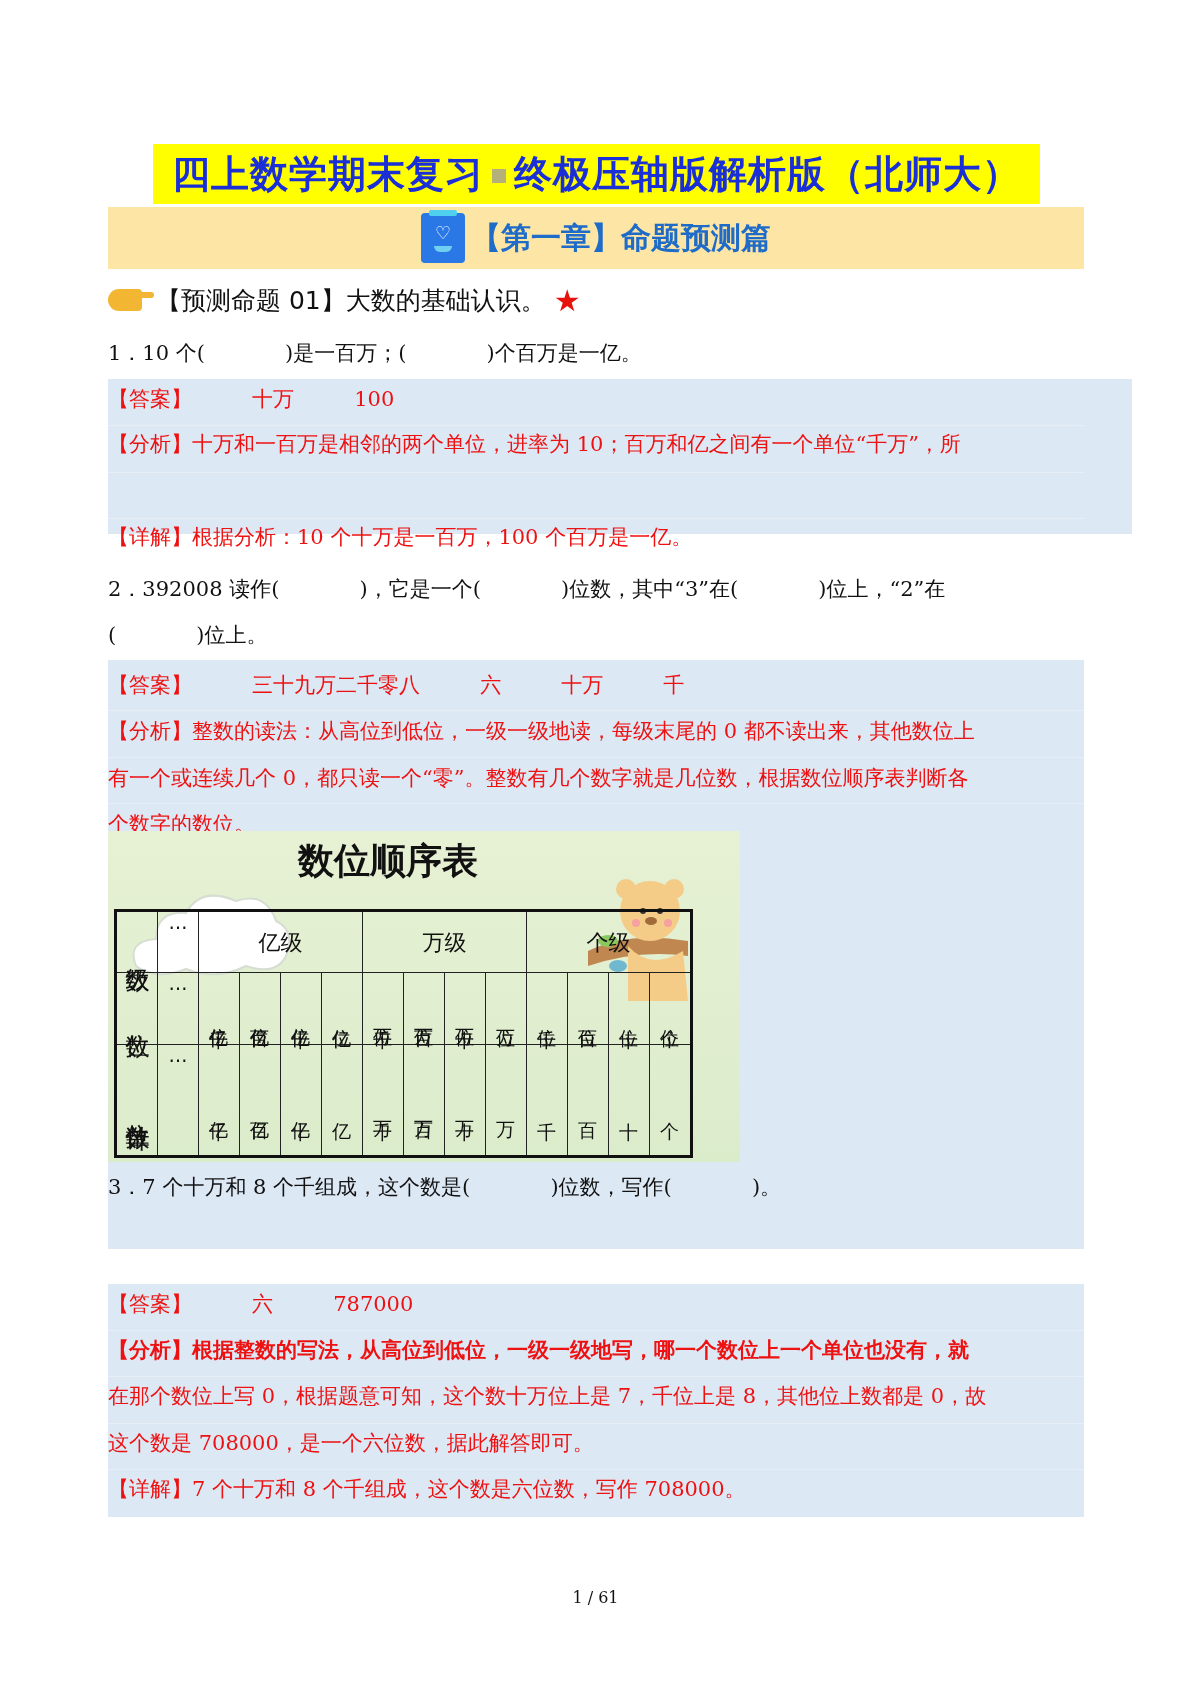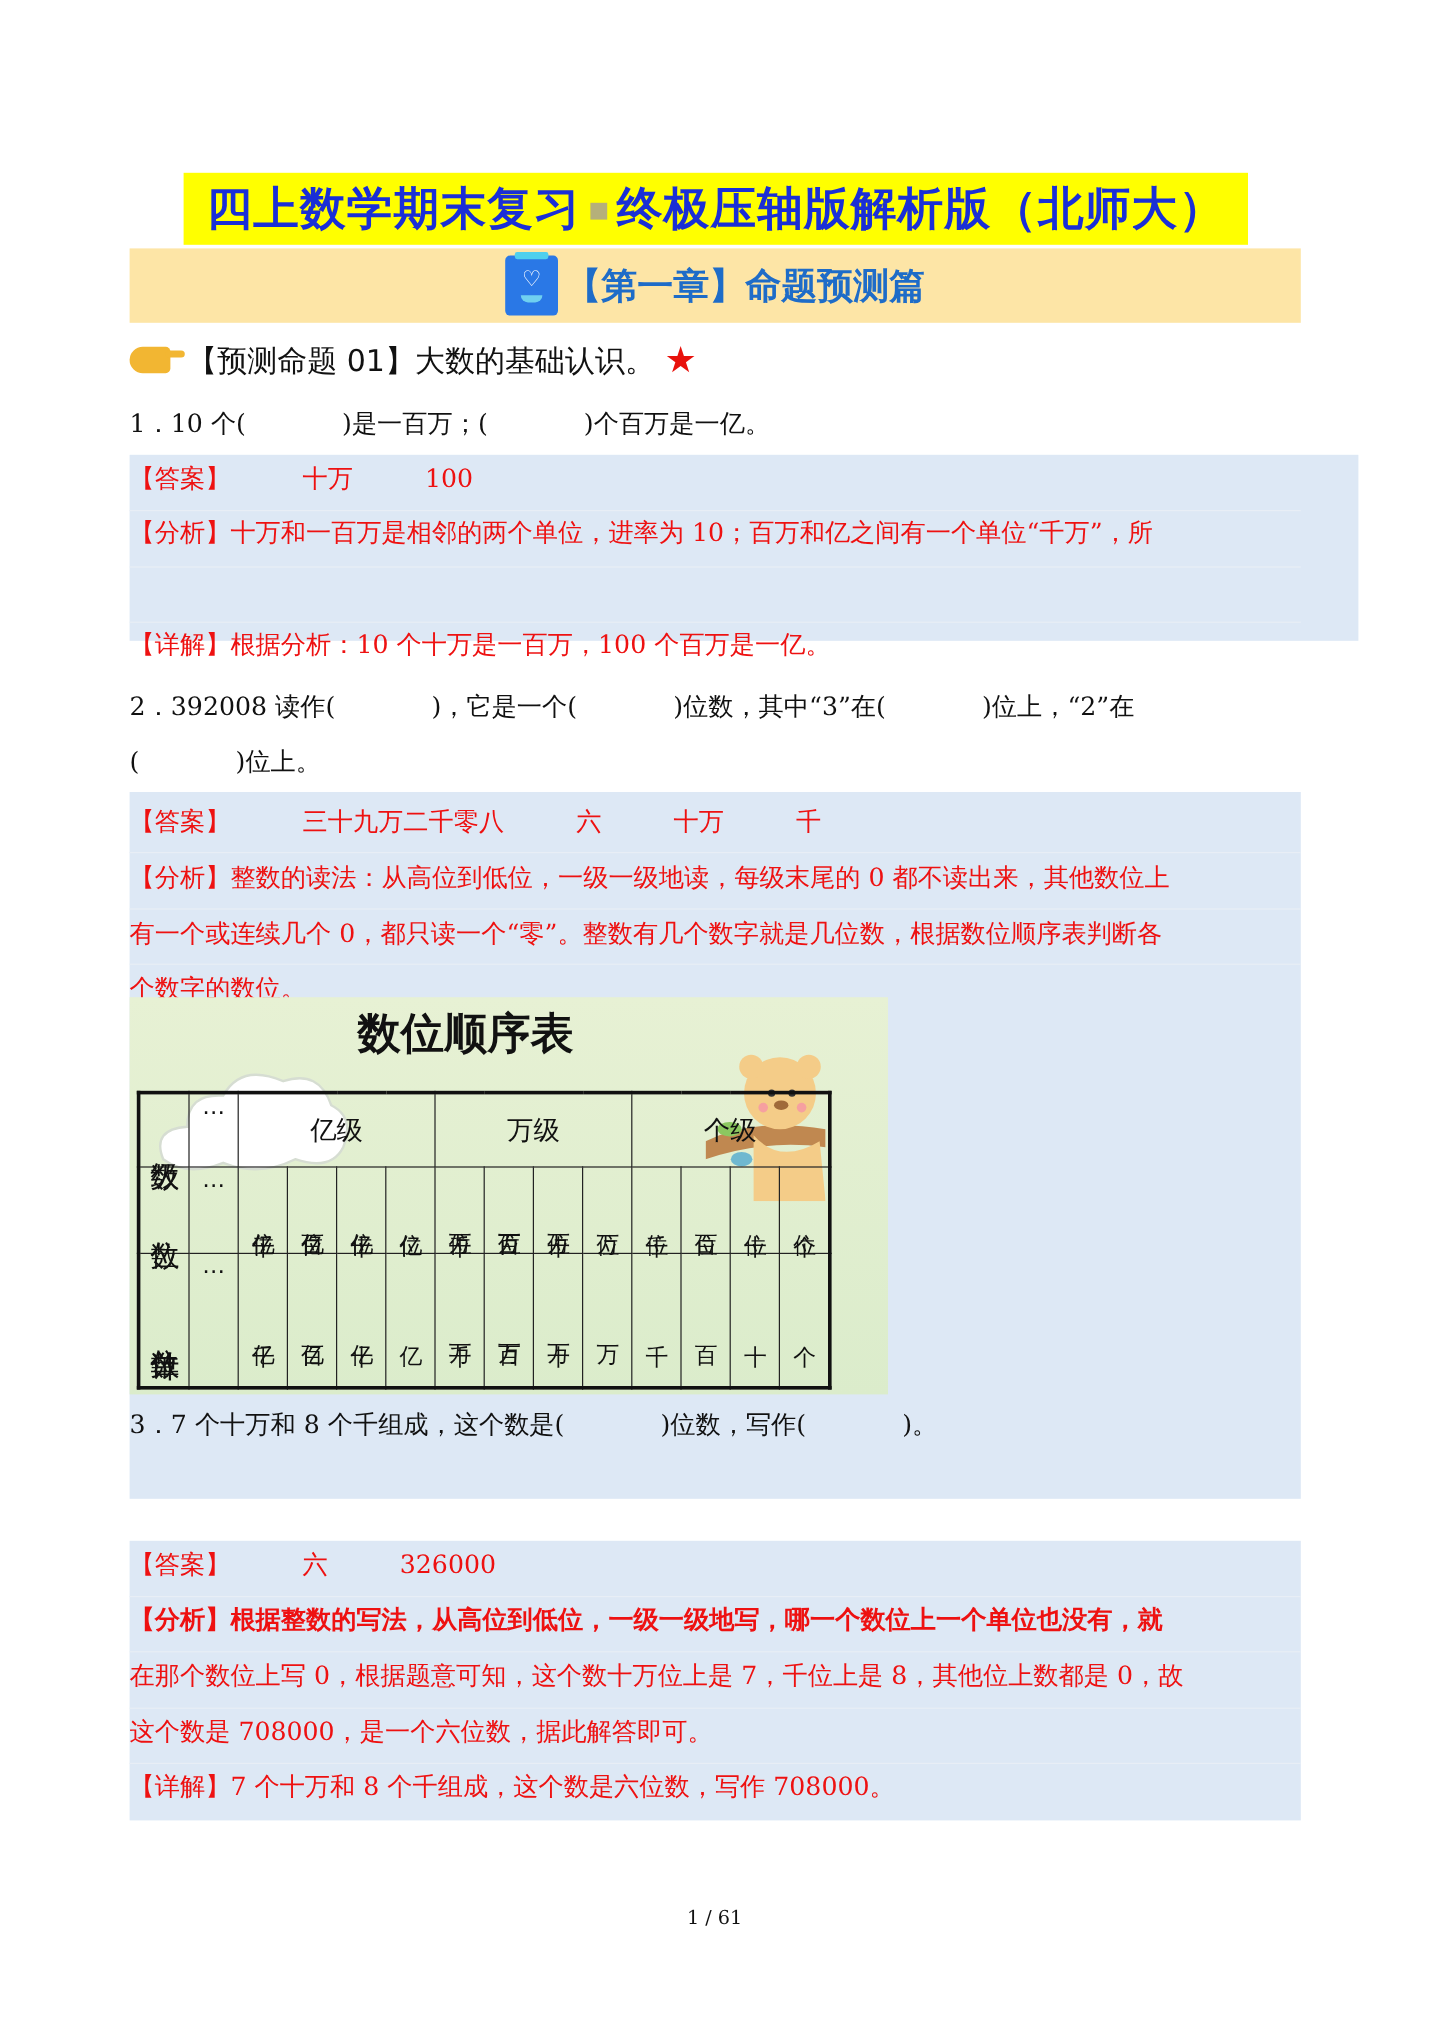--- a/index.html
+++ b/index.html
@@ -153,21 +153,21 @@
         <td><span class="vert">百</span></td>
         <td><span class="vert">十</span></td>
         <td><span class="vert">个</span></td>
       </tr>
     </tbody>
       </table>
   </div>
 
   <div class="q" style="top:1172px;">3．7 个十万和 8 个千组成，这个数是(            )位数，写作(            )。</div>
   <div class="box" style="top:1284px; height:233px;">
-    <div class="line" style="top:5px;">【答案】         六         326000</div>
+    <div class="line" style="top:5px;">【答案】         六         787000</div>
     <div class="rowsep" style="top:46px;"></div>
     <div class="line" style="top:51px;font-weight:bold;">【分析】根据整数的写法，从高位到低位，一级一级地写，哪一个数位上一个单位也没有，就</div>
     <div class="rowsep" style="top:92px;"></div>
     <div class="line" style="top:97px;">在那个数位上写 0，根据题意可知，这个数十万位上是 7，千位上是 8，其他位上数都是 0，故</div>
     <div class="rowsep" style="top:139px;"></div>
     <div class="line" style="top:144px;">这个数是 708000，是一个六位数，据此解答即可。</div>
     <div class="rowsep" style="top:185px;"></div>
     <div class="line" style="top:190px;">【详解】7 个十万和 8 个千组成，这个数是六位数，写作 708000。</div>
   </div>
 

